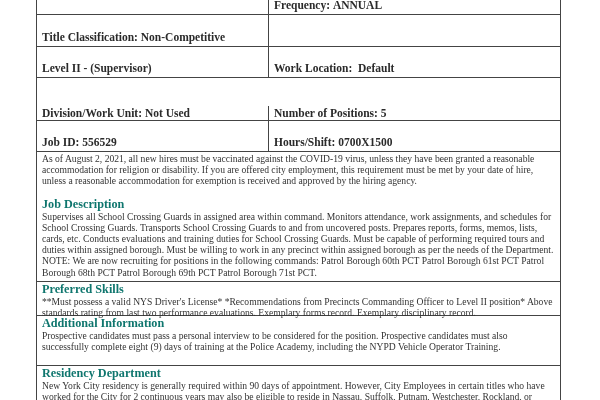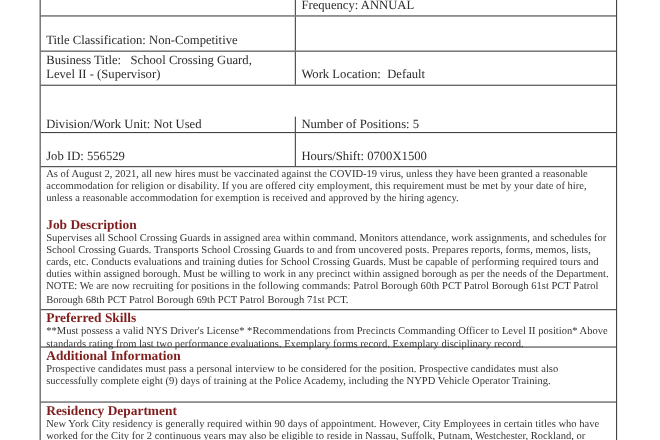--- a/index.html
+++ b/index.html
@@ -36,22 +36,22 @@
     box-sizing: border-box;
     padding: 0 5px 2px 5px;
     display: flex;
     flex-direction: column;
     justify-content: flex-end;
     font-size: 11.5px;
     line-height: 13px;
   }
   .cell.left { width: 232px; border-right: 1.5px solid #444; }
   .cell.right { flex: 1; padding-left: 5px; }
-  .lbl { font-weight: normal; color: #2a2a2a; }
-  .val { font-weight: normal; }
+  .lbl { font-weight: bold; color: #2a2a2a; }
+  .val { font-weight: bold; }
 
   .r0 { height: 17px; }
   .r1 { height: 32px; }
   .r2 { height: 31px; }
   .r3 { height: 15px; margin-top: 28px; }
   .r4 { height: 31px; }
 
   .r0 .cell { justify-content: flex-start; padding-top: 1px; }
   .r3 .cell { justify-content: center; padding-bottom: 0; }
 
@@ -61,21 +61,21 @@
     padding: 1px 5px 0 5px;
     font-size: 9.6px;
     line-height: 11.2px;
     color: #333;
   }
   .section h3 {
     margin: 0;
     font-size: 12.2px;
     line-height: 13px;
     font-weight: bold;
-    color: #7f1d1d;
+    color: #0f766e;
   }
   .sec-vax { height: 130px; }
   .sec-vax .notice { margin-bottom: 11px; }
   .sec-skills { height: 34px; }
   .sec-additional { height: 50px; }
   .sec-residency { height: 62px; }
   p { margin: 0; }
 </style>
 </head>
 <body>
@@ -98,24 +98,20 @@
         <span>
           <span class="lbl">Title Classification:</span>
           <span class="val">Non-Competitive</span>
         </span>
       </div>
       <div class="cell right"></div>
     </div>
 
     <div class="row r2">
       <div class="cell left">
-        <span>
-          <span class="lbl">Business Title:</span>
-          &nbsp;&nbsp;<span class="val">School Crossing Guard,</span>
-        </span>
         <span class="val">Level II - (Supervisor)</span>
       </div>
       <div class="cell right">
         <span>
           <span class="lbl">Work Location:</span>
           &nbsp;<span class="val">Default</span>
         </span>
       </div>
     </div>
 

